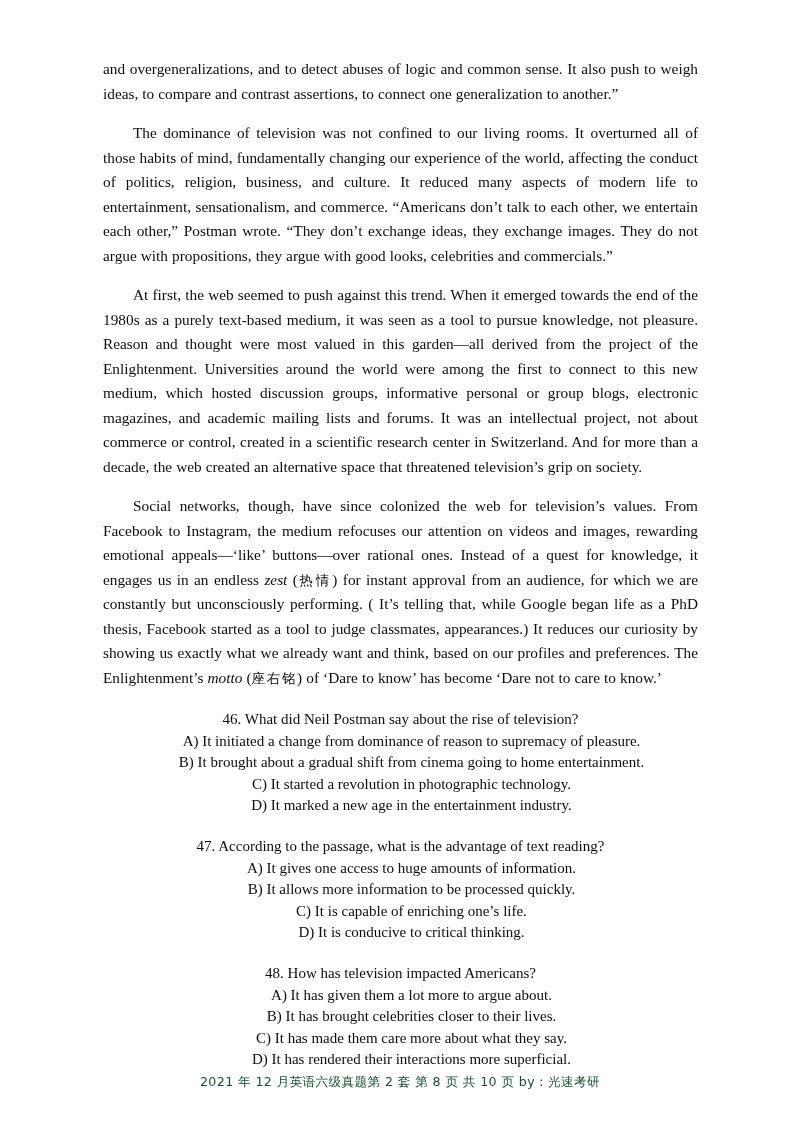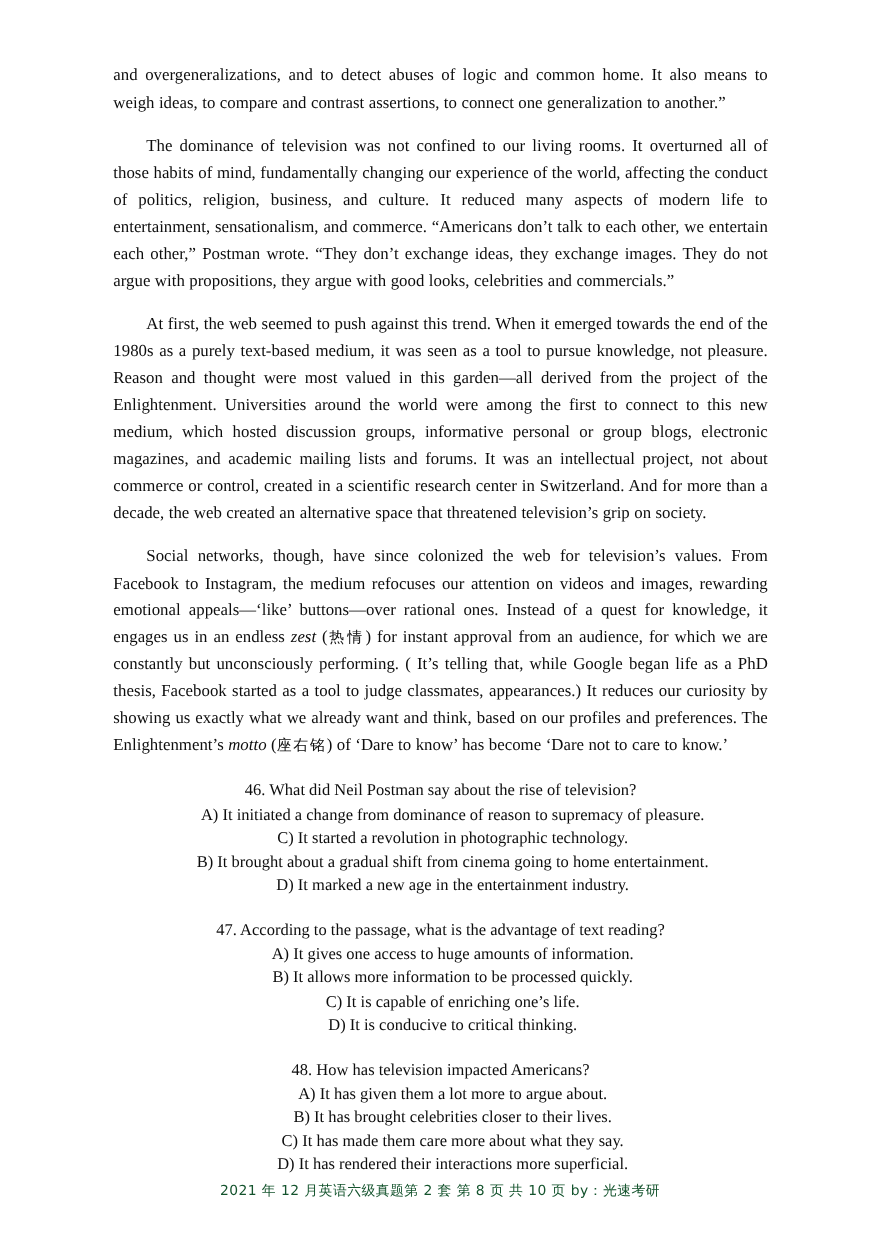--- a/index.html
+++ b/index.html
@@ -86,33 +86,33 @@
     letter-spacing: 0.4px;
   }
 </style>
 </head>
 <body>
 
 <div class="page">
 
   <div class="content">
 
-    <p class="para">and overgeneralizations, and to detect abuses of logic and common home. It also means to weigh ideas, to compare and contrast assertions, to connect one generalization to another.”</p>
+    <p class="para">and overgeneralizations, and to detect abuses of logic and common sense. It also push to weigh ideas, to compare and contrast assertions, to connect one generalization to another.”</p>
 
     <p class="para indent gap">The dominance of television was not confined to our living rooms. It overturned all of those habits of mind, fundamentally changing our experience of the world, affecting the conduct of politics, religion, business, and culture. It reduced many aspects of modern life to entertainment, sensationalism, and commerce. “Americans don’t talk to each other, we entertain each other,” Postman wrote. “They don’t exchange ideas, they exchange images. They do not argue with propositions, they argue with good looks, celebrities and commercials.”</p>
 
     <p class="para indent gap">At first, the web seemed to push against this trend. When it emerged towards the end of the 1980s as a purely text-based medium, it was seen as a tool to pursue knowledge, not pleasure. Reason and thought were most valued in this garden—all derived from the project of the Enlightenment. Universities around the world were among the first to connect to this new medium, which hosted discussion groups, informative personal or group blogs, electronic magazines, and academic mailing lists and forums. It was an intellectual project, not about commerce or control, created in a scientific research center in Switzerland. And for more than a decade, the web created an alternative space that threatened television’s grip on society.</p>
 
     <p class="para indent gap">Social networks, though, have since colonized the web for television’s values. From Facebook to Instagram, the medium refocuses our attention on videos and images, rewarding emotional appeals—‘like’ buttons—over rational ones. Instead of a quest for knowledge, it engages us in an endless <span class="it">zest</span> (<span class="cn">热情</span>) for instant approval from an audience, for which we are constantly but unconsciously performing. ( It’s telling that, while Google began life as a PhD thesis, Facebook started as a tool to judge classmates, appearances.) It reduces our curiosity by showing us exactly what we already want and think, based on our profiles and preferences. The Enlightenment’s <span class="it">motto</span> (<span class="cn">座右铭</span>) of ‘Dare to know’ has become ‘Dare not to care to know.’</p>
 
     <div class="qblock">
       <div class="qstem">46. What did Neil Postman say about the rise of television?</div>
       <div class="qopt">A) It initiated a change from dominance of reason to supremacy of pleasure.</div>
+      <div class="qopt">B) It brought about a gradual shift from cinema going to home entertainment.</div>
       <div class="qopt">C) It started a revolution in photographic technology.</div>
-      <div class="qopt">B) It brought about a gradual shift from cinema going to home entertainment.</div>
       <div class="qopt">D) It marked a new age in the entertainment industry.</div>
     </div>
 
     <div class="qblock">
       <div class="qstem">47. According to the passage, what is the advantage of text reading?</div>
       <div class="qopt">A) It gives one access to huge amounts of information.</div>
       <div class="qopt">B) It allows more information to be processed quickly.</div>
       <div class="qopt">C) It is capable of enriching one’s life.</div>
       <div class="qopt">D) It is conducive to critical thinking.</div>
     </div>

